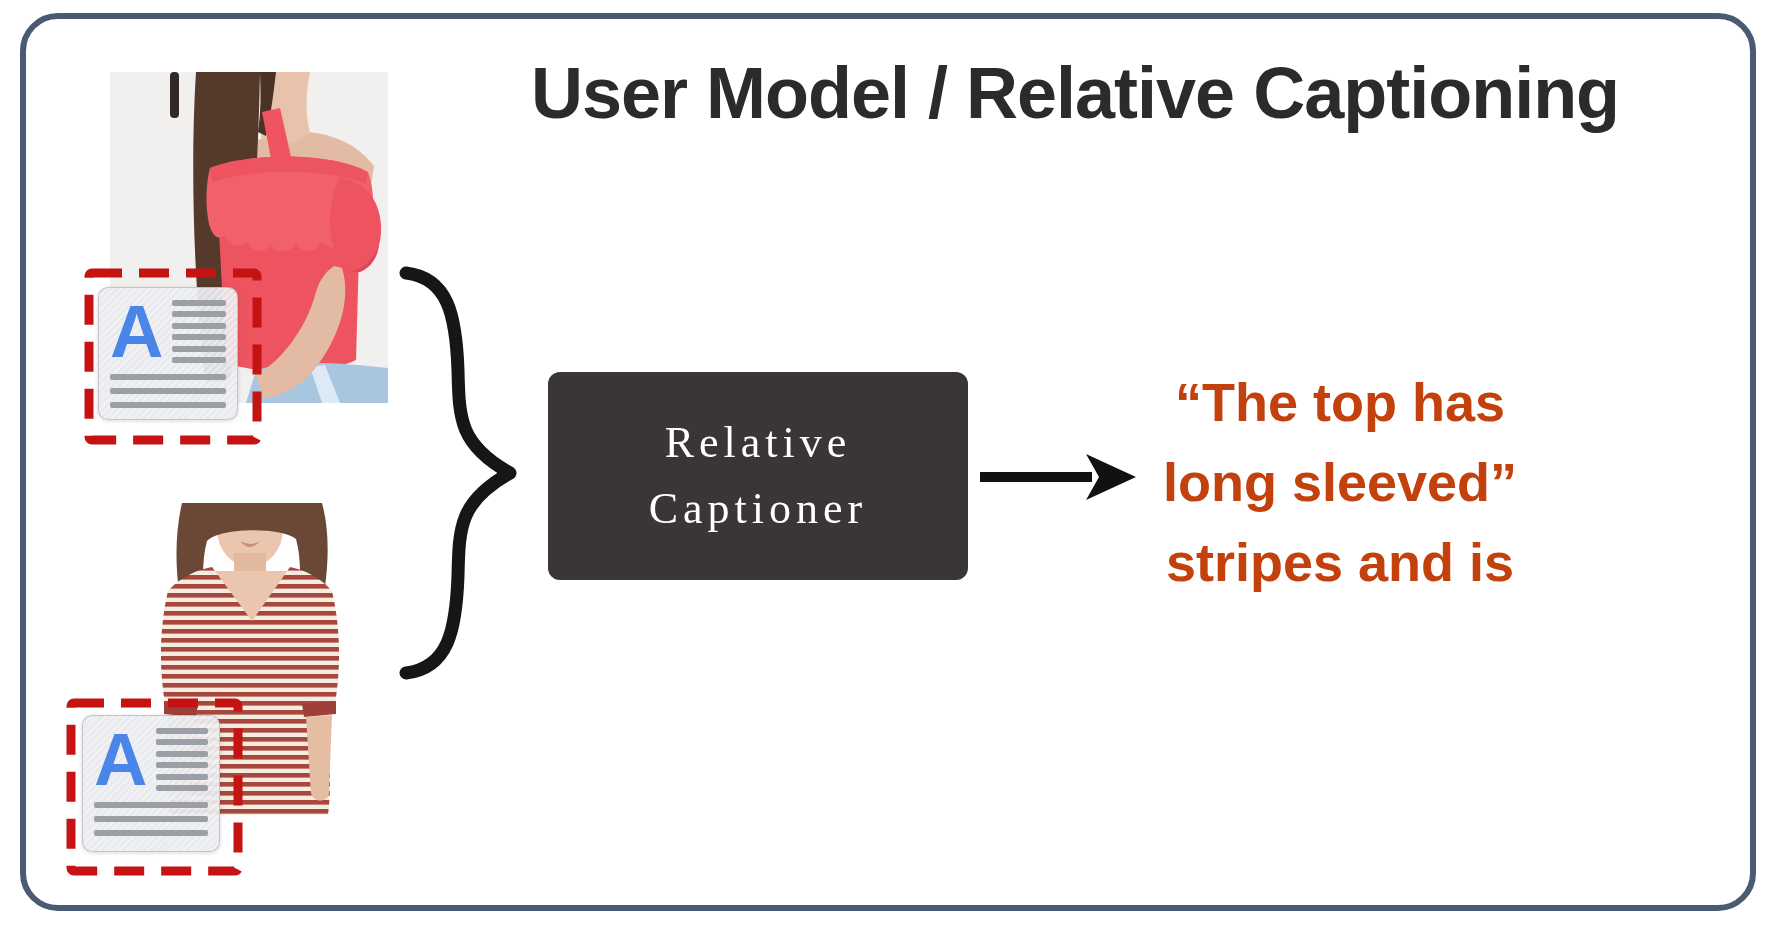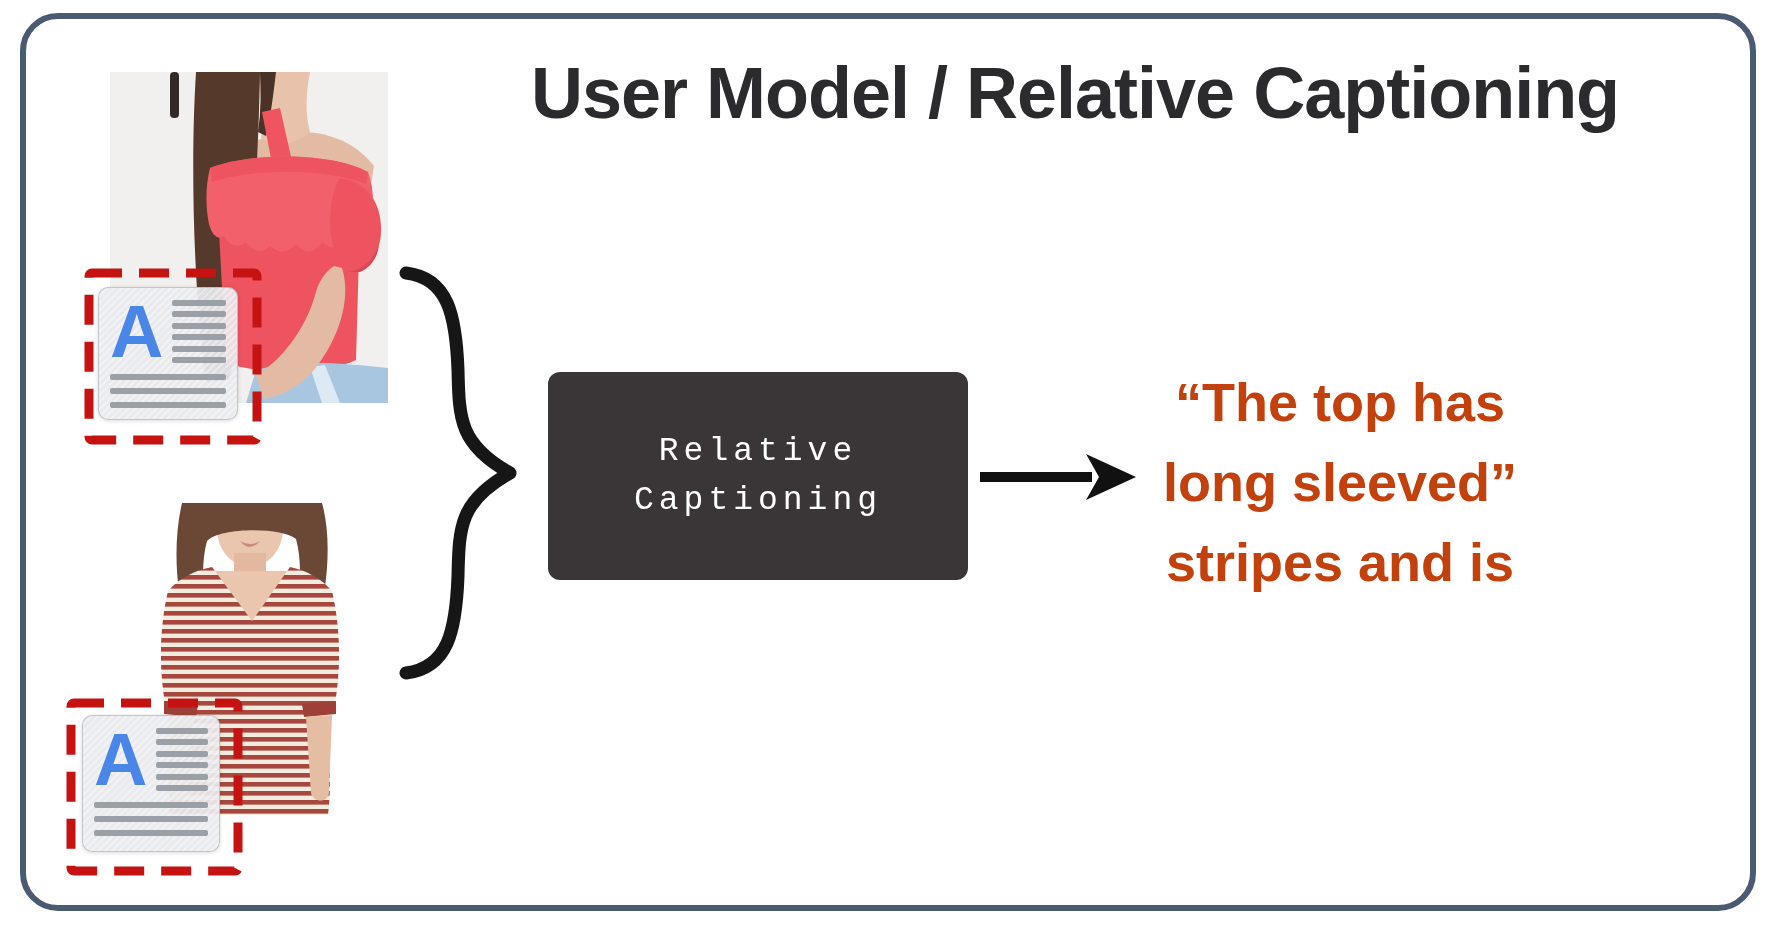--- a/index.html
+++ b/index.html
@@ -31,22 +31,22 @@
     color:#4a86e8;flex:0 0 auto;
   }
   .doc-col{flex:1;display:flex;flex-direction:column;justify-content:space-between;padding:3px 0 2px 0;}
   .bar{height:6px;background:#9aa0a6;border-radius:2px;}
   .doc-bottom{margin-top:9px;display:flex;flex-direction:column;gap:8px;}
   .brace{position:absolute;}
   .captioner{
     position:absolute;left:548px;top:372px;width:420px;height:208px;
     background:#3a3637;border-radius:12px;
     display:flex;flex-direction:column;align-items:center;justify-content:center;
-    color:#ffffff;font-family:Liberation Mono, monospace;
-    font-size:33px;letter-spacing:5px;line-height:1.5;
+    color:#ffffff;font-family:Liberation Serif, serif;
+    font-size:44px;letter-spacing:5px;line-height:1.5;
   }
   .arrow{position:absolute;}
   .caption{
     position:absolute;left:1100px;top:362px;width:480px;text-align:center;
     color:#c2410c;font-size:54px;font-weight:bold;line-height:80px;white-space:nowrap;
   }
 </style>
 </head>
 <body>
 
@@ -158,21 +158,21 @@
         <div class="bar"></div>
     </div>
   </div>
 
   <svg class="brace" style="left:398px;top:260px;" width="122" height="424">
     <path d="M8 13 C50 18 58 55 60 110 C61 160 62 185 112 213 C62 241 61 266 60 316 C58 371 50 408 8 413" fill="none" stroke="#161616" stroke-width="13" stroke-linecap="round" stroke-linejoin="round"></path>
   </svg>
 
   <div class="captioner">
     <div>Relative</div>
-    <div>Captioning</div>
+    <div>Captioner</div>
   </div>
 
   <svg class="arrow" style="left:976px;top:453px;" width="162" height="48">
     <line x1="4" y1="24" x2="116" y2="24" stroke="#111111" stroke-width="10"></line>
     <polygon points="110,1 160,24 110,47 123,24" fill="#111111"></polygon>
   </svg>
 
   <div class="caption">
     <div>“The top has</div>
     <div>long sleeved”</div>

